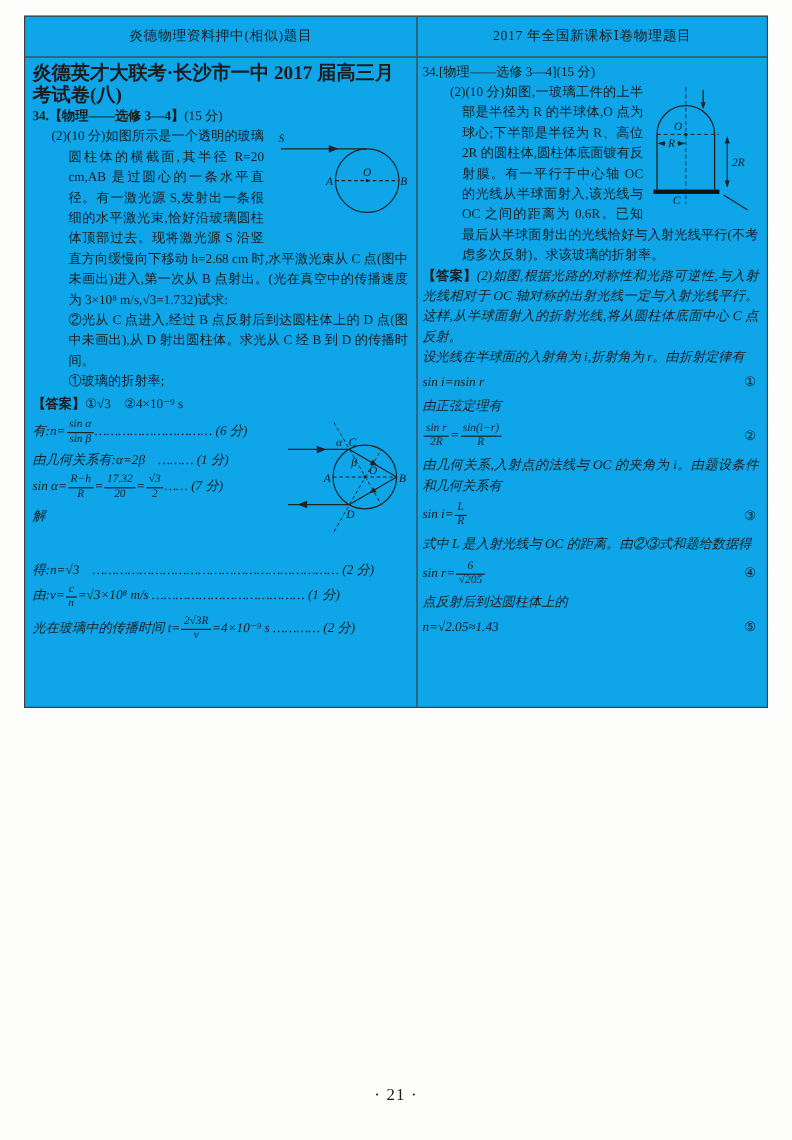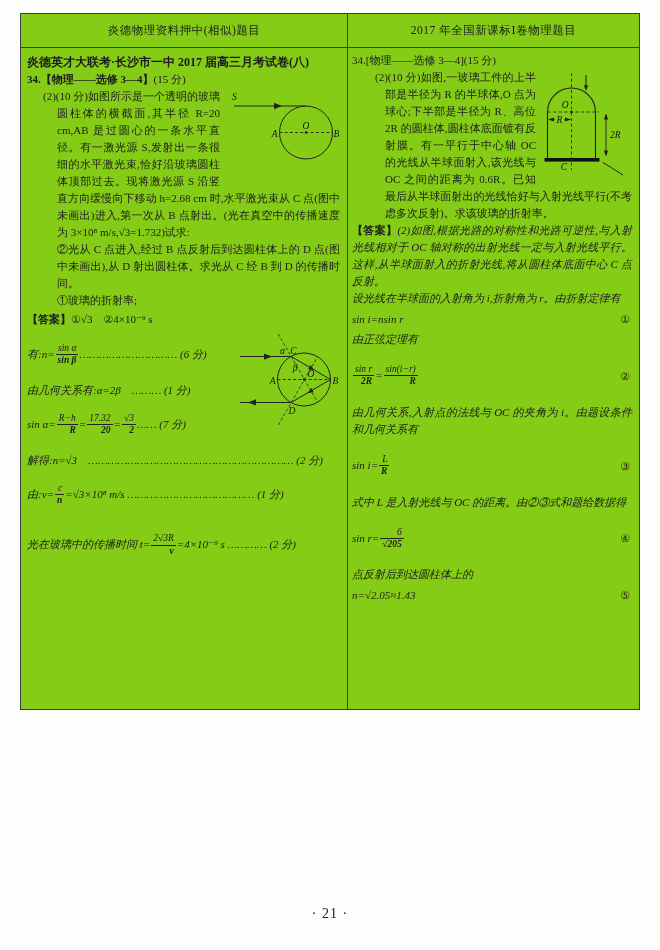--- a/index.html
+++ b/index.html
@@ -4,51 +4,51 @@
 <style>
   html,body{margin:0;padding:0;}
   body{
     width:660px;height:950px;position:relative;
     background:#fdfdfc;color:#1c1c1c;
     font-family:"Liberation Serif","DejaVu Serif",serif;
     font-size:11px;line-height:17px;
     -webkit-font-smoothing:antialiased;
   }
   .paper-table{
-    position:absolute;left:20px;top:13px;width:620px;height:697px;
+    position:absolute;left:20px;top:13px;width:620px;height:577px;
     border:1.6px solid #3f3f3f;display:flex;flex-direction:column;
-    background:#84cc16;box-sizing:border-box;overflow:hidden;
+    background:#0ea5e9;box-sizing:border-box;overflow:hidden;
   }
   .hdr{display:flex;height:33px;flex:0 0 auto;border-bottom:1.2px solid #3f3f3f;}
   .hdr-cell{display:flex;align-items:center;justify-content:center;font-size:11.5px;letter-spacing:.5px;}
   .hdr-left{width:327px;border-right:1.2px solid #3f3f3f;box-sizing:border-box;}
   .hdr-right{flex:1;}
   .cols{display:flex;flex:1;min-height:0;}
   .col-left{width:327px;border-right:1.2px solid #3f3f3f;box-sizing:border-box;padding:5px 7px 0 6px;}
   .col-right{flex:1;padding:4px 7px 0 4px;box-sizing:border-box;}
   .b{font-weight:bold;}
   .kai{font-style:italic;}
-  .exam-title{font-weight:bold;font-size:12px;line-height:18px;}
+  .exam-title{font-weight:bold;font-size:16px;line-height:18px;}
   .qline{line-height:17px;}
   .para{text-align:justify;}
   .p-problem-l{padding-left:30px;text-indent:-14px;}
   .p-item{padding-left:30px;}
   .p-problem-r{padding-left:33px;text-indent:-10px;}
   .ansline{margin-top:2px;}
   .fig{float:right;}
   .fig1{margin:1px 0 2px 4px;}
   .fig2{margin:2px 0 2px 4px;}
   .fig3{margin:1px 0 3px 4px;}
   .eq{margin:3px 0;line-height:16px;}
   .eqr{display:flex;justify-content:space-between;align-items:center;margin:4px 0;line-height:16px;}
   .eq,.eqr{font-style:italic;}
   .eqno{font-style:normal;padding-right:2px;}
-  .frac{display:inline-block;vertical-align:-0.62em;text-align:right;font-size:9.5px;line-height:1.2;margin:12px 1px;}
+  .frac{display:inline-block;vertical-align:-0.62em;text-align:center;font-size:9.5px;line-height:1.2;margin:0 1px;}
   .frac .top{display:block;border-bottom:0.9px solid #222;padding:0 2px;}
-  .frac .bot{display:block;padding:0 2px;font-weight:bold;}
+  .frac .bot{display:block;padding:0 2px;}
   .page-num{position:absolute;left:0;right:0;top:905px;text-align:center;font-size:14px;letter-spacing:1px;}
   svg .flbl{font-family:"Liberation Serif","DejaVu Serif",serif;font-style:italic;font-size:9.5px;fill:#161616;}
   .clearfix::after{content:"";display:block;clear:both;}
 </style>
 </head>
 <body>
 
 <div class="paper-table">
   <div class="hdr">
     <div class="hdr-cell hdr-left">

